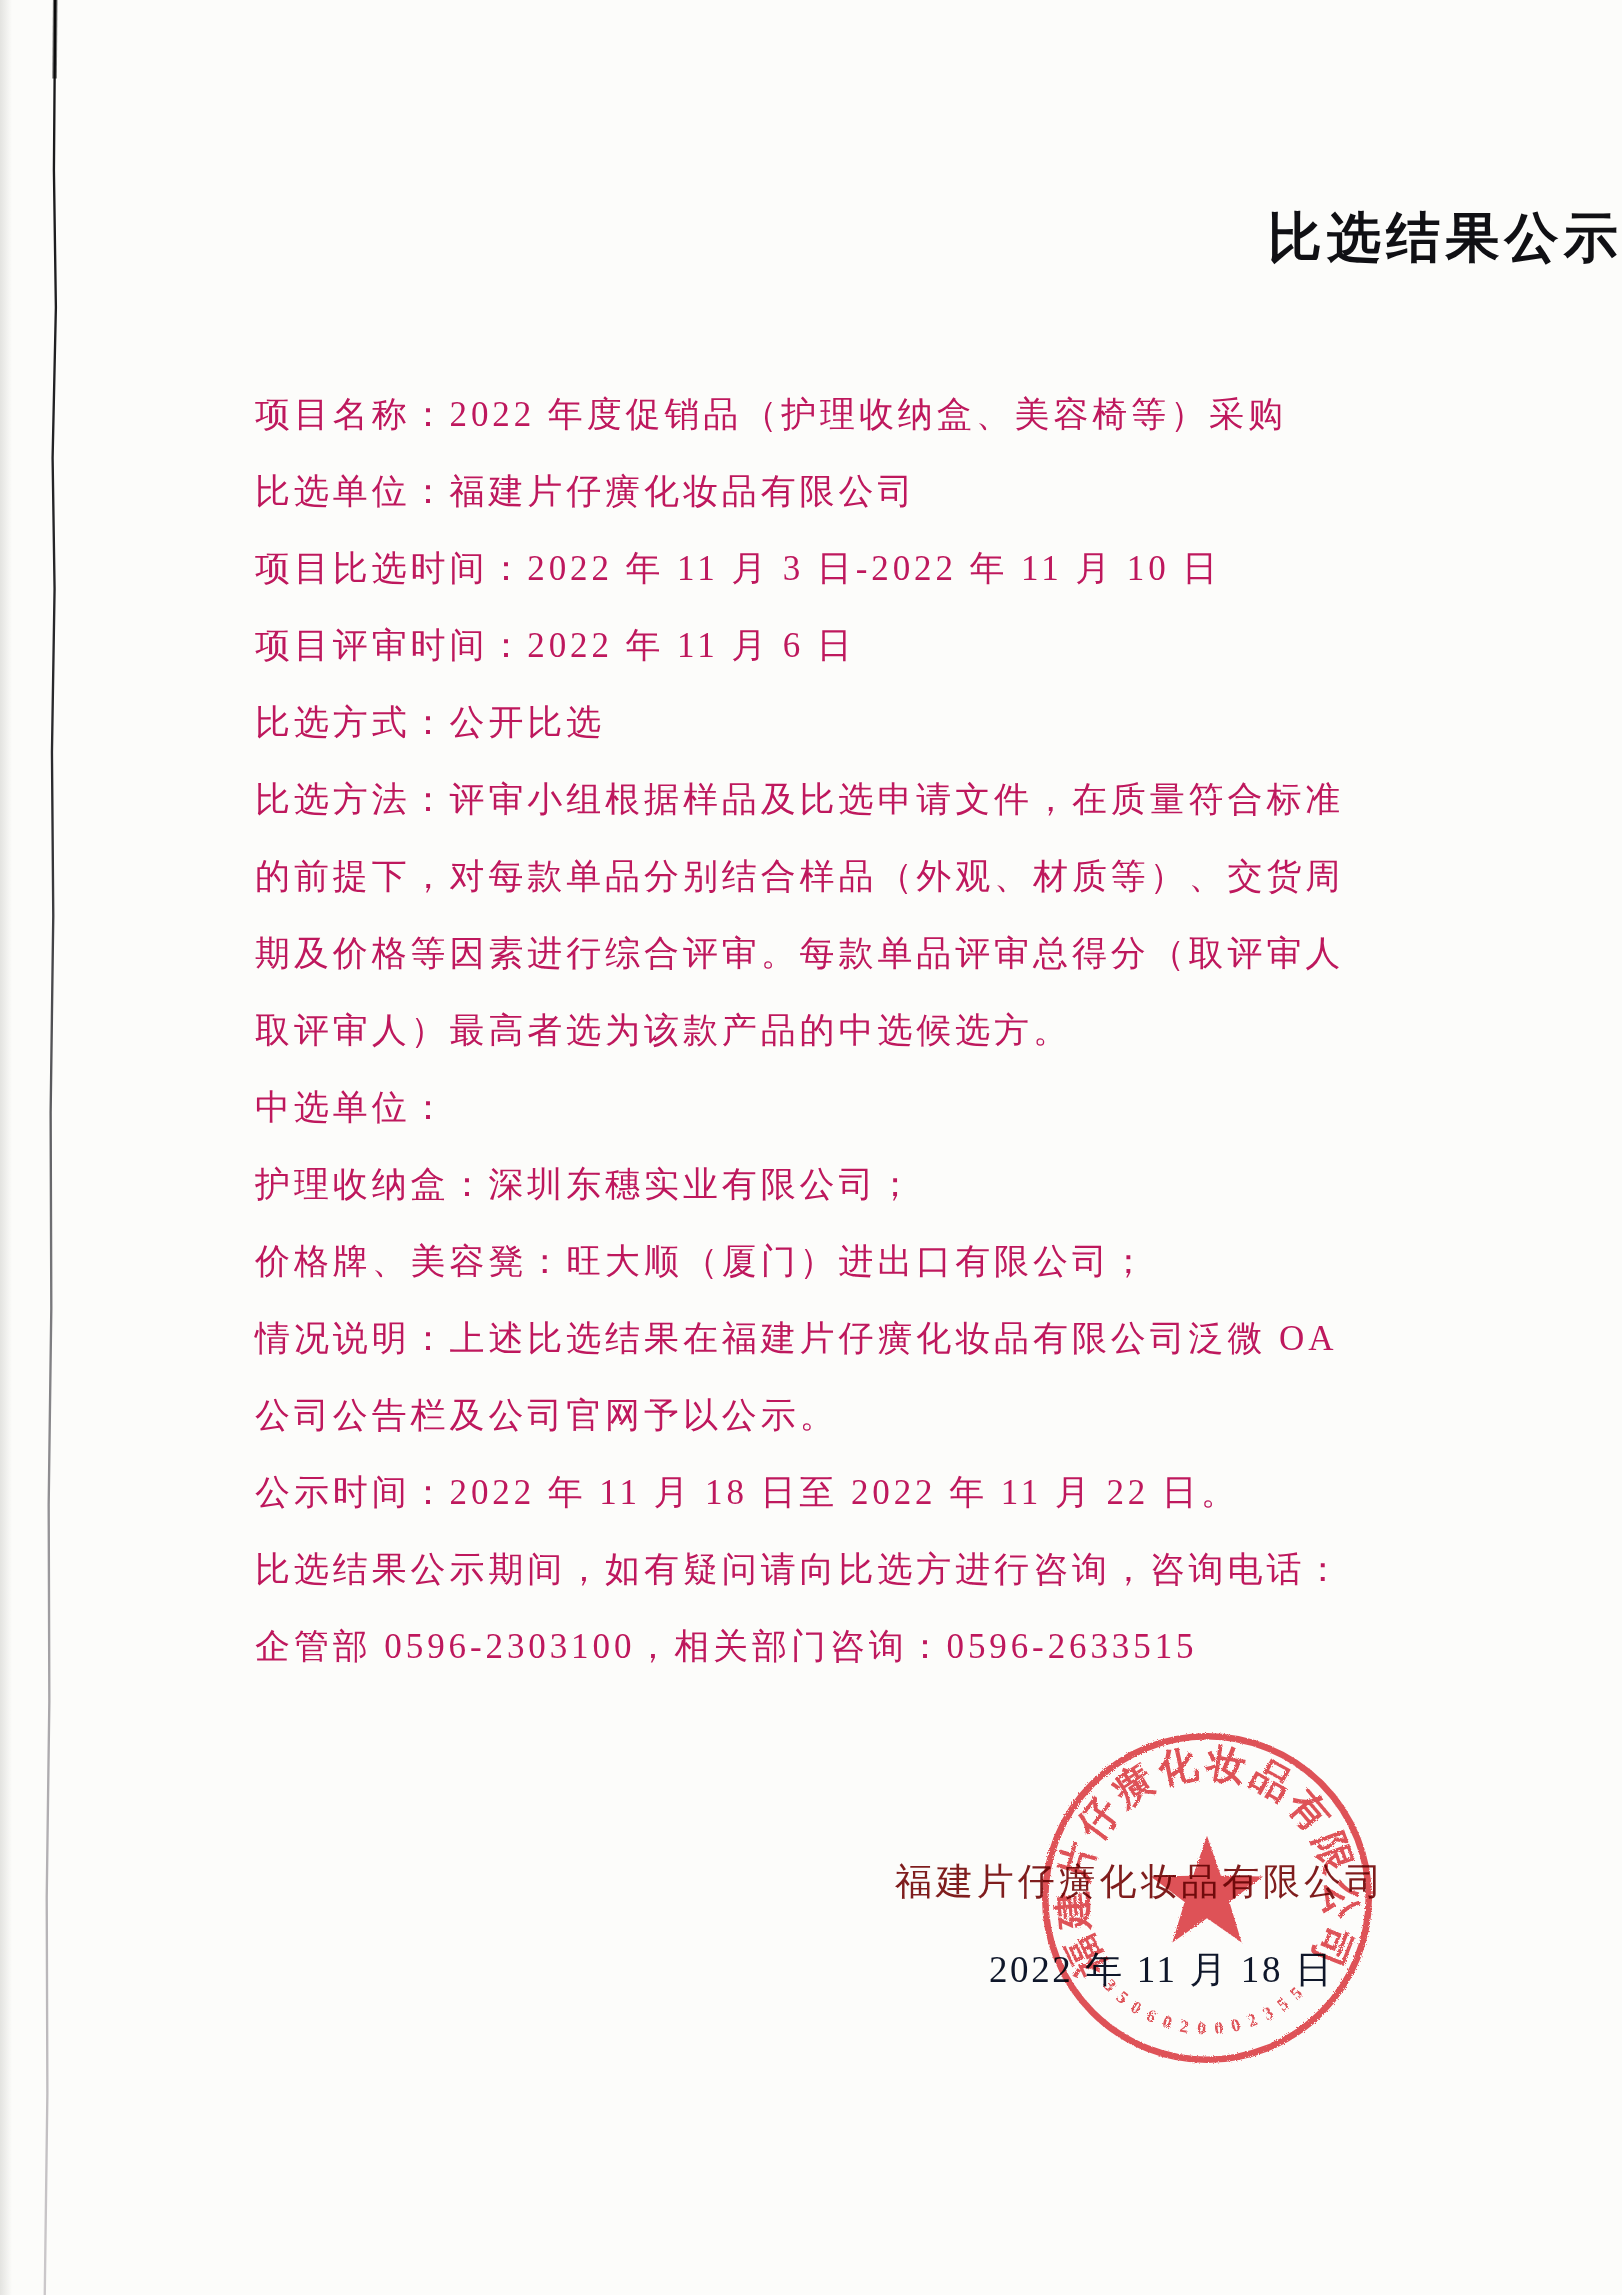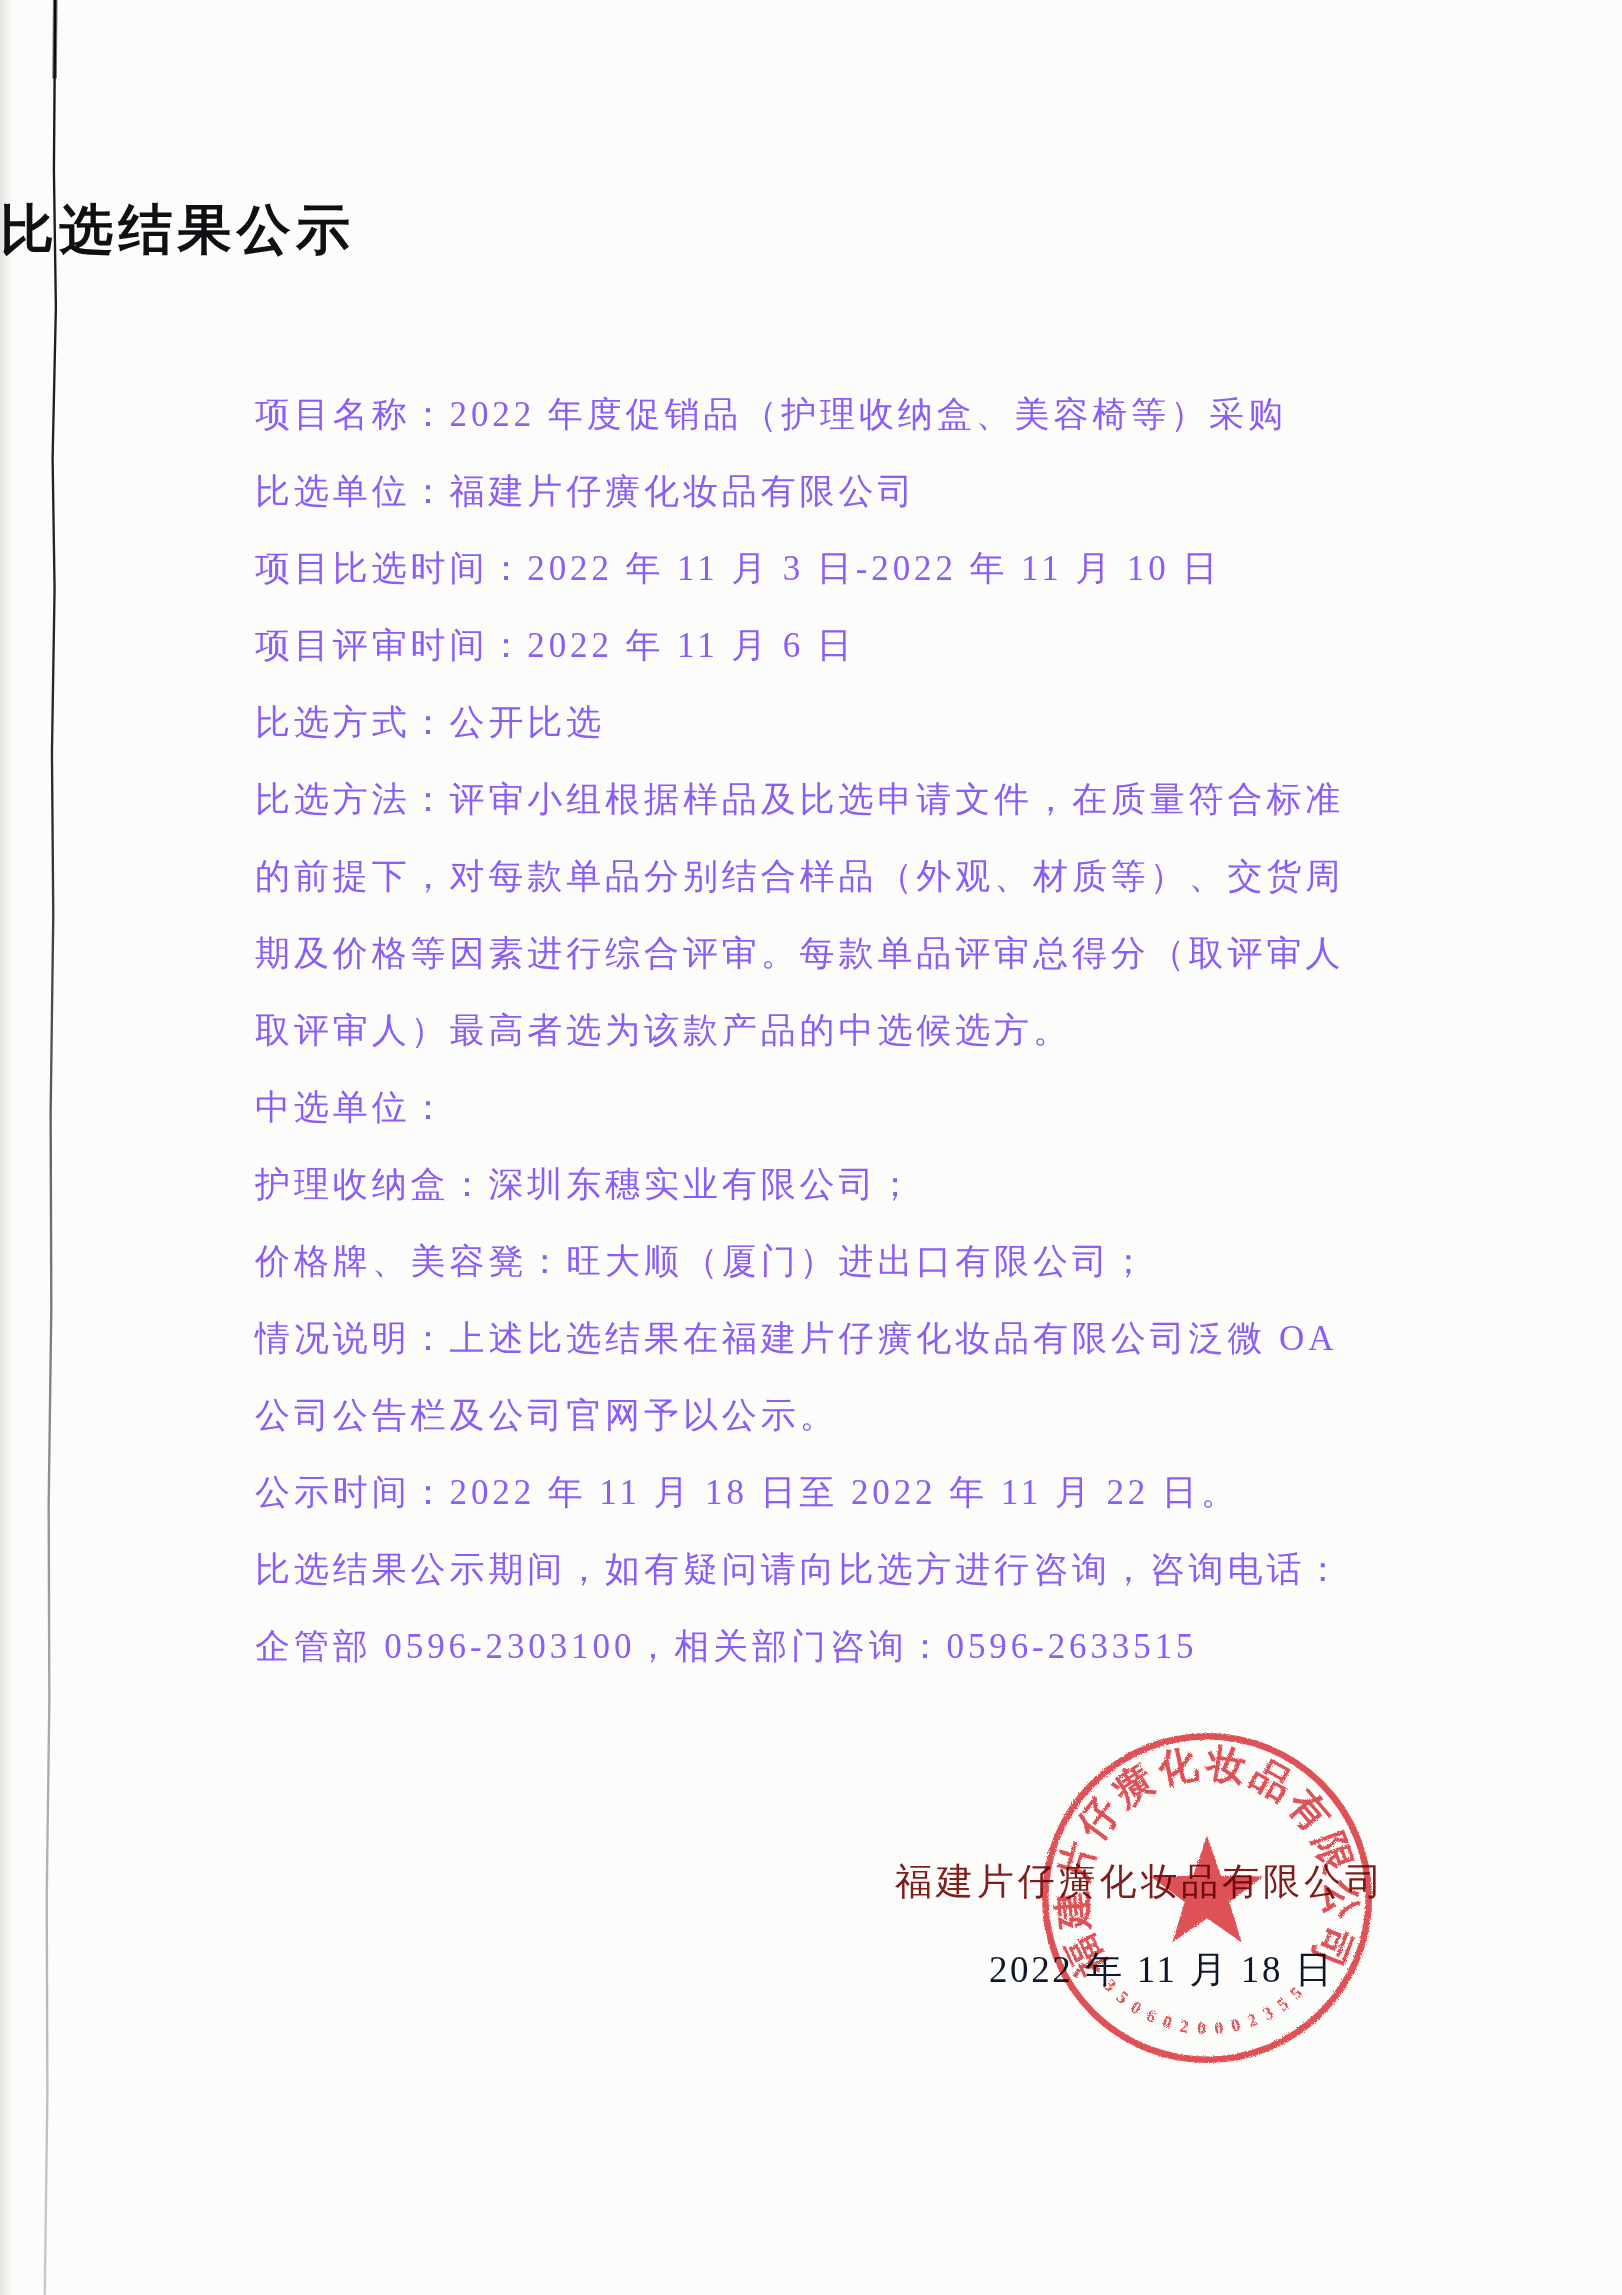--- a/index.html
+++ b/index.html
@@ -17,42 +17,42 @@
     position: absolute; left: 0; top: 0; bottom: 0; width: 11.8px;
     background: linear-gradient(to right, #e3e3e0, rgba(250,250,248,0));
     z-index: 1;
   }
   .scan-artifacts {
     position: absolute; left: 0; top: 0; z-index: 6;
     pointer-events: none;
   }
   .doc-title {
     position: absolute;
-    left: 0; right: 0; top: 194px;
-    text-align: left;
+    left: 0; right: 0; top: 202px;
+    text-align: right;
     font-size: 54px;
     font-weight: 700;
     letter-spacing: 5.2px;
     color: #101014;
     z-index: 2;
     white-space: pre;
   }
   .doc-body {
     position: absolute;
     left: 255px; top: 376px;
     width: 1139px;
     z-index: 2;
   }
   .doc-body .line {
     font-size: 35px;
     line-height: 77px;
     height: 77px;
     letter-spacing: 3.9px;
     white-space: pre;
-    color: #8b5cf6;
+    color: #be185d;
   }
   .sign-company {
     position: absolute;
     left: 895px; top: 1857px;
     font-size: 37px;
     letter-spacing: 3.9px;
     white-space: pre;
     z-index: 2;
     color: #7f1d1d;
   }

